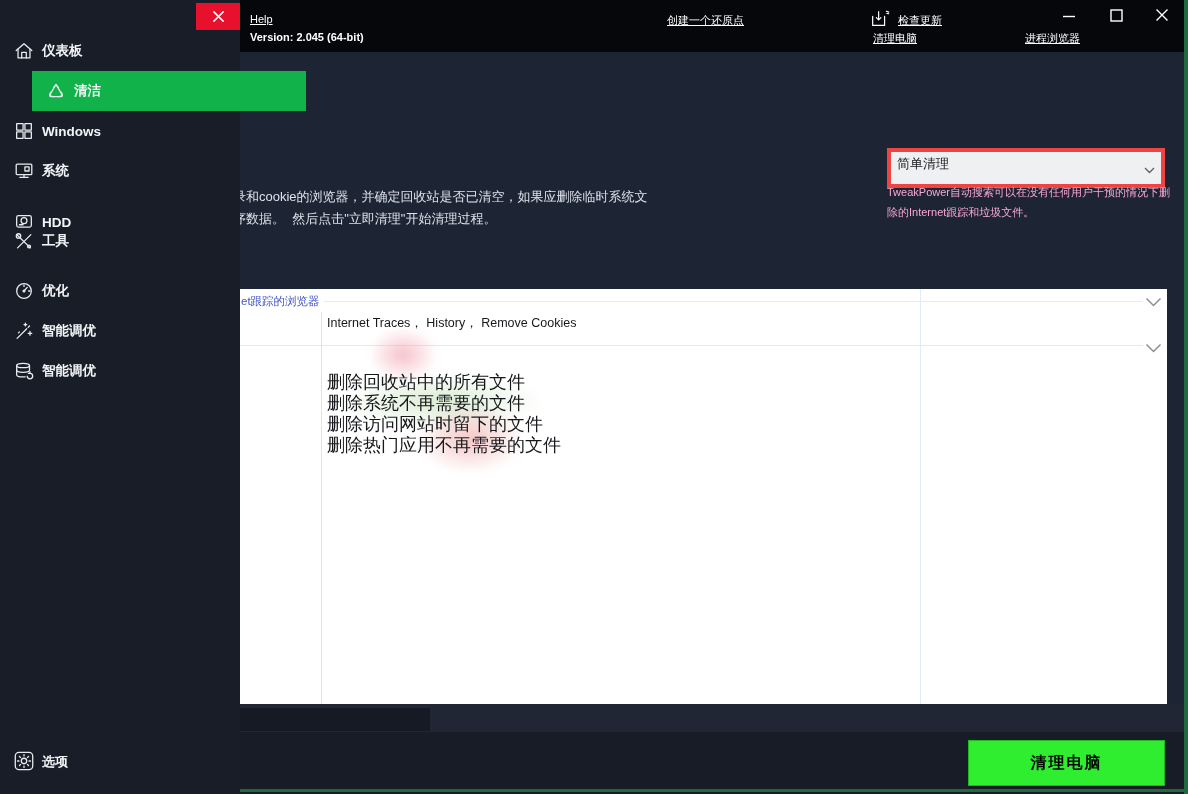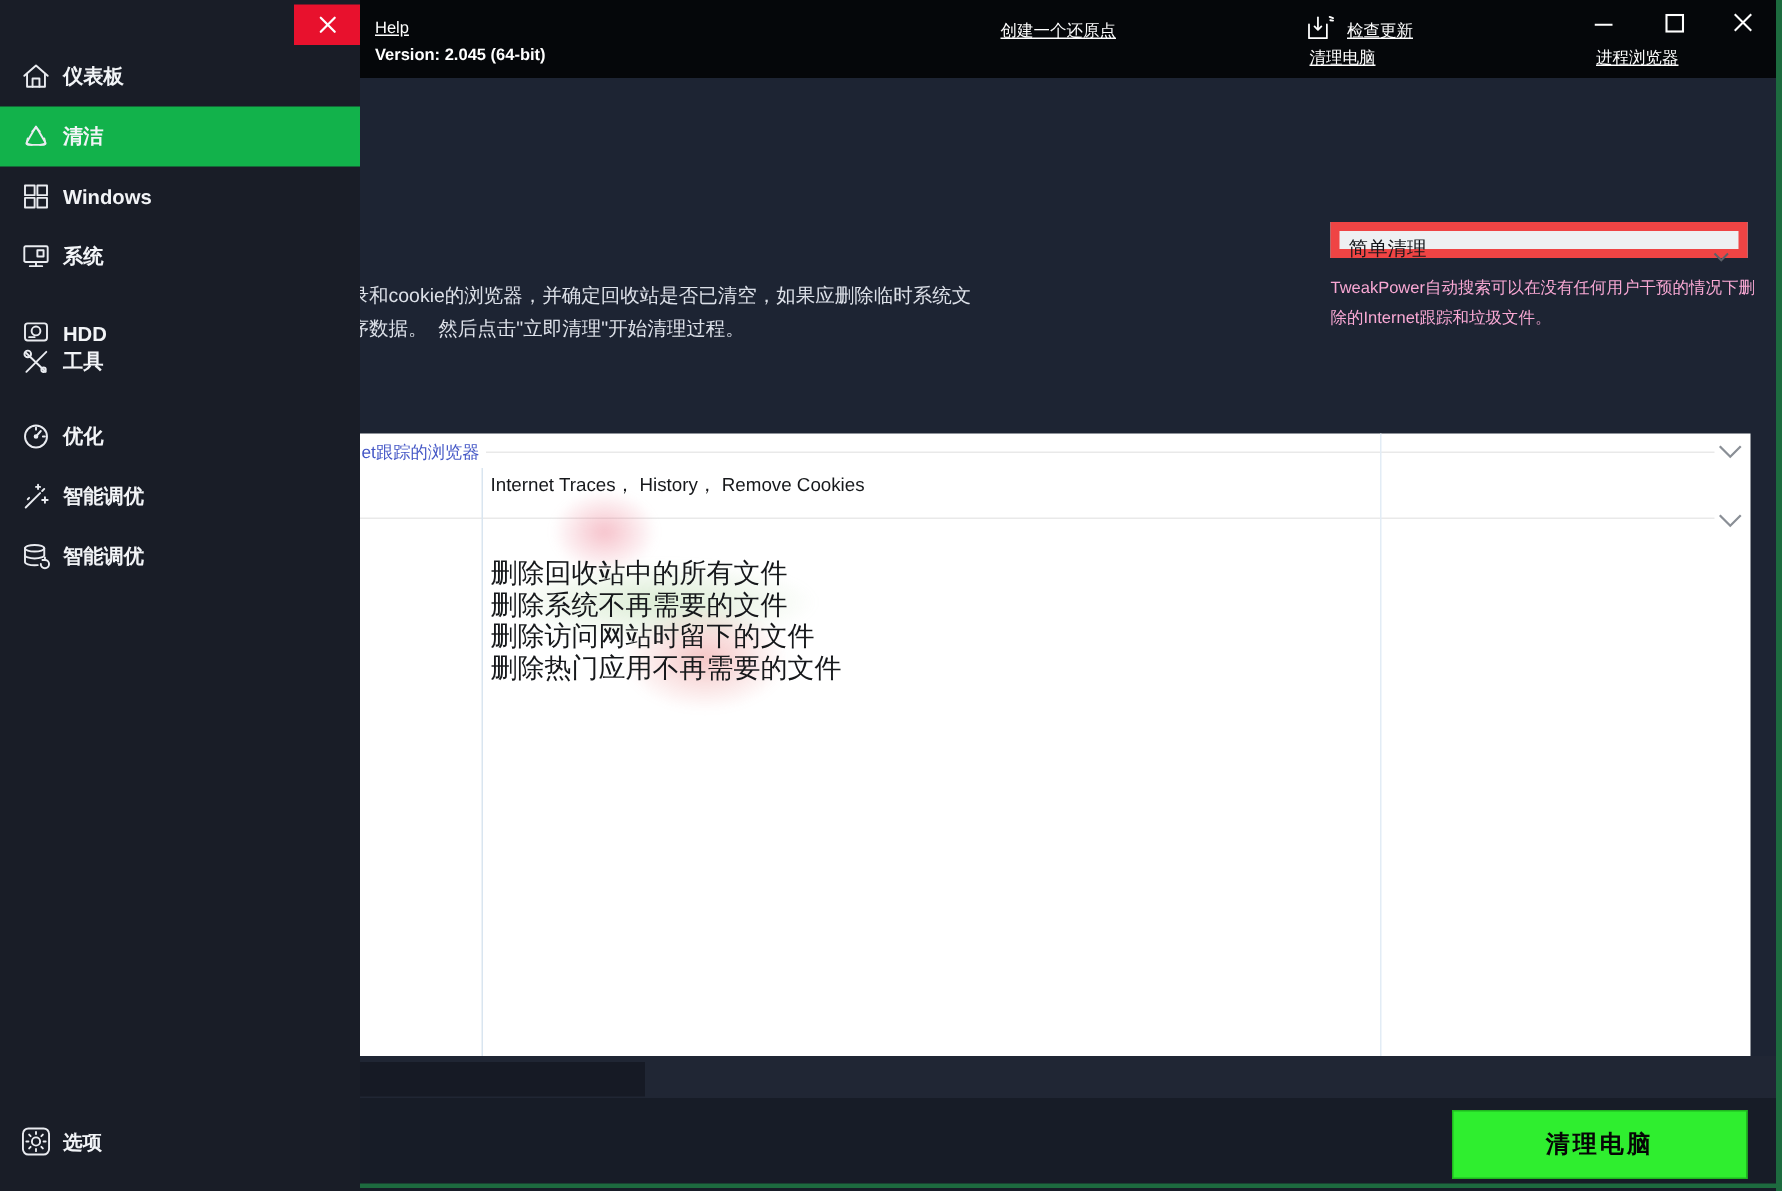--- a/index.html
+++ b/index.html
@@ -13,29 +13,29 @@
   
   .titlebar{left:240px;top:0;width:948px;height:52px;background:#05070a;color:#fff;}
   .tlink{font-size:11px;color:#fff;text-decoration:underline;cursor:pointer;white-space:nowrap;}
   .tver{font-size:11px;font-weight:bold;color:#fff;white-space:nowrap;}
   .winbtn svg{display:block;}
   
   .redbtn{left:196px;top:3px;width:44px;height:27px;background:#e8112d;z-index:30;
           display:flex;align-items:center;justify-content:center;}
   
   .sidebar{left:0;top:0;width:240px;height:794px;background:#191d27;z-index:20;}
-  .side-item{position:absolute;left:0;width:240px;height:40px;display:flex;align-items:center;cursor:pointer;}
+  .side-item{position:absolute;left:0;width:240px;height:40px;display:flex;align-items:center;cursor:pointer;padding-left:34px;}
   .side-item .icon{position:absolute;left:13px;top:9px;width:22px;height:22px;}
   .side-item .lbl{position:absolute;left:42px;font-size:13.5px;font-weight:bold;color:#f2f4f7;white-space:nowrap;}
-  .side-item.active{background:#12b24b;}
+  .side-item.active{background:#12b24b;margin-left:32px;}
   .icon svg{stroke:#e9ebf0;fill:none;stroke-width:1.4;stroke-linecap:round;stroke-linejoin:round;display:block;}
   
   .introwrap{left:240px;top:186px;width:452px;height:46px;overflow:hidden;}
   .introline{white-space:pre;font-size:13px;line-height:22px;color:#dde1e9;margin-left:-7px;}
-  .combo{left:887px;top:148px;width:278px;height:24px;background:#eef0f2;border:6px solid #ef4444;
+  .combo{left:887px;top:148px;width:278px;height:40px;background:#eef0f2;border:4px solid #ef4444;
          box-sizing:border-box;cursor:pointer;}
   .combo .val{position:absolute;left:6px;top:3px;font-size:13px;color:#15181c;}
   .combo .chev{position:absolute;right:6px;top:8px;}
   .modedesc{left:887px;top:183px;width:286px;font-size:11px;line-height:19.5px;color:#f9a8d4;}
   
   .panel{left:240px;top:289px;width:927px;height:415px;background:#ffffff;}
   .panel .vline1{position:absolute;left:81px;top:23px;width:1px;height:392px;background:#d9e5f0;}
   .panel .vline2{position:absolute;left:680px;top:0;width:1px;height:415px;background:#e2ecf5;}
   .panel .hr1{position:absolute;left:80px;top:12px;width:823px;height:1px;background:#e9e9e9;}
   .panel .hr2{position:absolute;left:0;top:56px;width:903px;height:1px;background:#e9e9e9;}
@@ -97,21 +97,21 @@
     <span class="abs winbtn" style="left:870px;top:9px;">
       <svg width="13" height="13" viewBox="0 0 13 13">
           <rect x="1" y="1" width="11" height="11" fill="none" stroke="#fff" stroke-width="1.4"></rect>
         </svg>
     </span>
     <span class="abs winbtn" style="left:915px;top:8px;">
       <svg width="14" height="14" viewBox="0 0 14 14">
           <path d="M1.5 1.5l11 11M12.5 1.5l-11 11" stroke="#fff" stroke-width="1.4"></path>
         </svg>
     </span>
-    <div class="abs tlink" style="left:824px;top:31px;">进程浏览器</div>
+    <div class="abs tlink" style="left:785px;top:31px;">进程浏览器</div>
   </div>
 
   <div class="abs sidebar">
     <div class="side-item" style="top:31px;">
       <span class="icon">
         <svg width="22" height="22" viewBox="0 0 24 24">
             <path d="M3.5 11.5 12 4l8.5 7.5"></path>
             <path d="M5.5 10v9.5h13V10"></path>
             <path d="M9.5 19.5v-6h5v6"></path>
           </svg>

